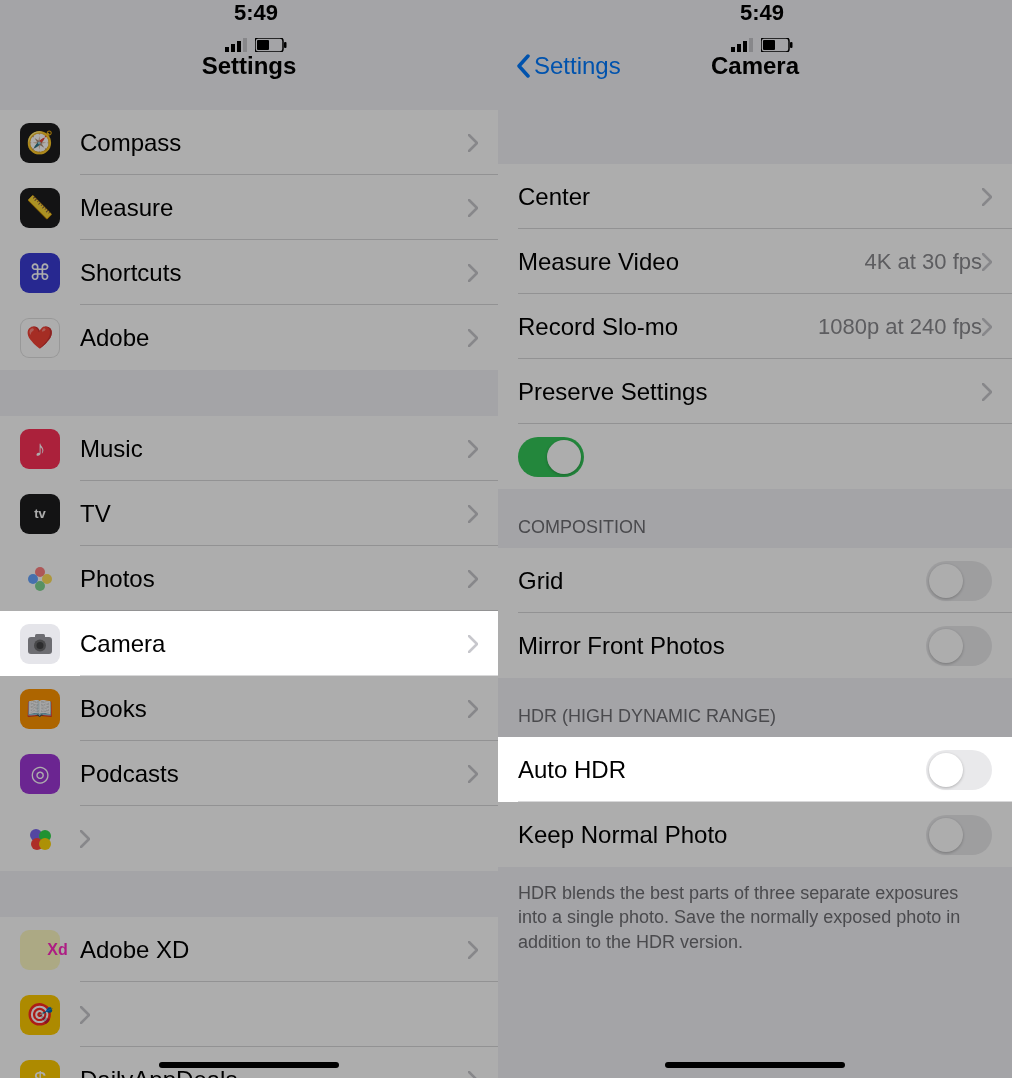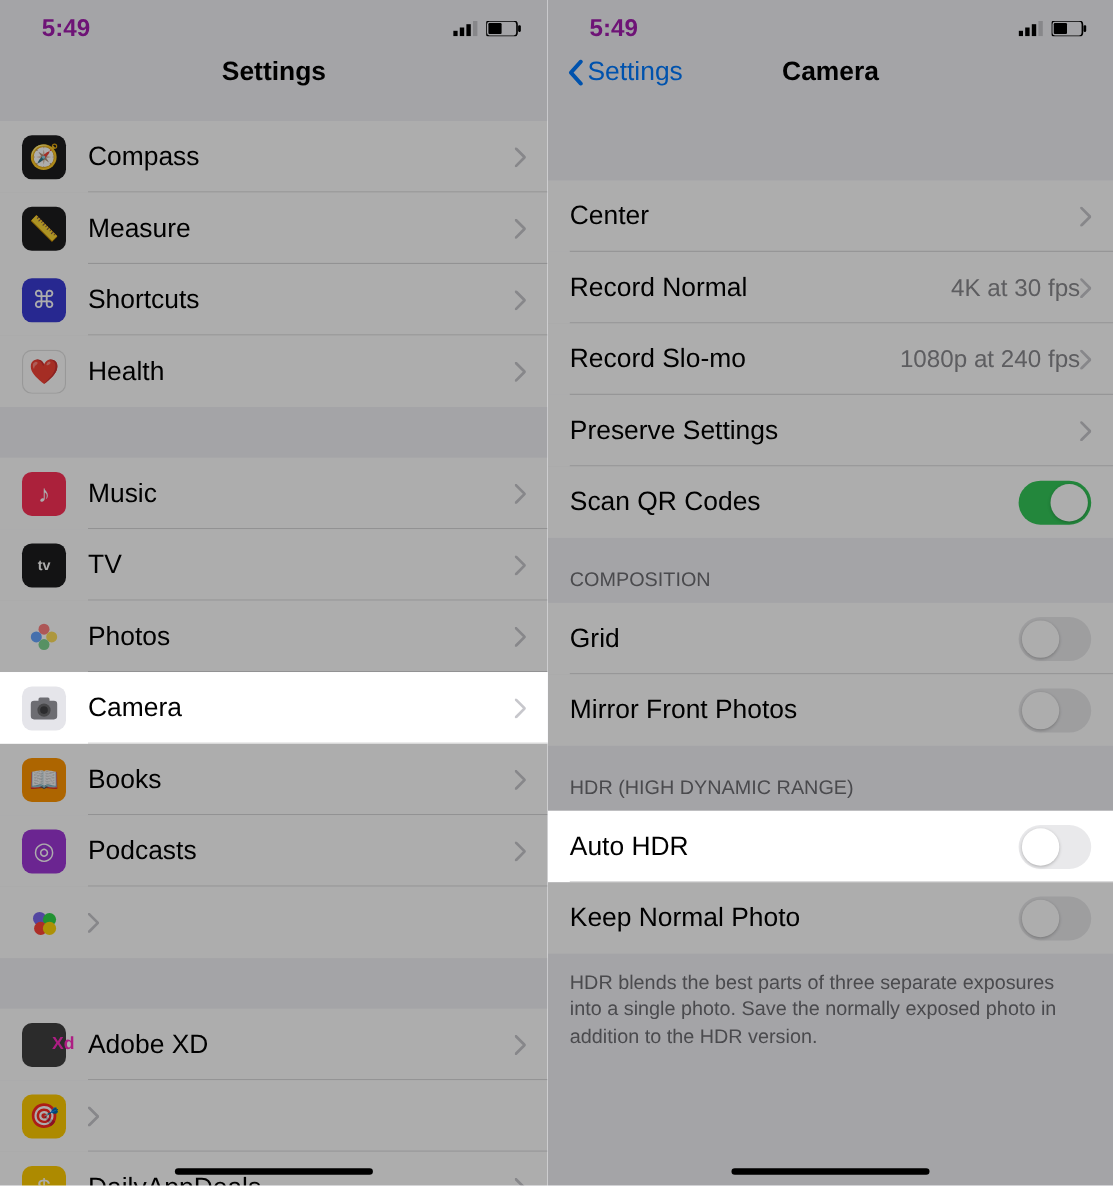--- a/index.html
+++ b/index.html
@@ -23,21 +23,22 @@
 .screen.right { width: 514px; }
 
 .status-bar {
   height: 52px;
   display: flex;
   align-items: center;
   justify-content: space-between;
   padding: 0 24px 0 38px;
   font-weight: 600;
   font-size: 22px;
-  color: #a21caf;
+  color: #000000;
+  flex-direction: column;
 }
 .status-icons { display: flex; align-items: center; gap: 6px; }
 
 .nav {
   height: 58px;
   display: flex;
   justify-content: center;
   position: relative;
 }
 .nav-title { font-size: 24px; font-weight: 600; color: #000; }
@@ -177,21 +178,21 @@
             <polyline points="1,1 9,9 1,17" fill="none" stroke="#c7c7cc" stroke-width="2.5" stroke-linecap="round" stroke-linejoin="round"></polyline>
           </svg>
           <div class="sep"></div>
         </div>
       </div>
       <div class="">
         <div class="row no-sep">
           <div class="app-icon" style="background:#ffffff;box-shadow:inset 0 0 0 1px rgba(0,0,0,0.12);">
             <span>❤️</span>
           </div>
-          <span class="label">Health</span>
+          <span class="label">Adobe</span>
           <svg class="chev" width="10" height="18" viewBox="0 0 10 18">
             <polyline points="1,1 9,9 1,17" fill="none" stroke="#c7c7cc" stroke-width="2.5" stroke-linecap="round" stroke-linejoin="round"></polyline>
           </svg>
         </div>
       </div>
       <div class="section-gap"></div>
       <div class="">
         <div class="row">
           <div class="app-icon" style="background:#fc3158;">
             <span>♪</span>
@@ -284,21 +285,21 @@
             </svg>
           </div>
           <svg class="chev" width="10" height="18" viewBox="0 0 10 18">
             <polyline points="1,1 9,9 1,17" fill="none" stroke="#c7c7cc" stroke-width="2.5" stroke-linecap="round" stroke-linejoin="round"></polyline>
           </svg>
         </div>
       </div>
       <div class="section-gap"></div>
       <div class="">
         <div class="row">
-          <div class="app-icon" style="background:#404040;padding-left:35px;">
+          <div class="app-icon" style="background:#fef9c3;padding-left:35px;">
             <span style="font-size:16px;font-weight:700;color:#ff2bc2;">Xd</span>
           </div>
           <span class="label">Adobe XD</span>
           <svg class="chev" width="10" height="18" viewBox="0 0 10 18">
             <polyline points="1,1 9,9 1,17" fill="none" stroke="#c7c7cc" stroke-width="2.5" stroke-linecap="round" stroke-linejoin="round"></polyline>
           </svg>
           <div class="sep"></div>
         </div>
       </div>
       <div class="">
@@ -360,21 +361,21 @@
   <div class="content" id="right-content">
       <div class="spacer-top"></div>
       <div class="row">
         <span class="label">Center</span>
         <svg class="chev" width="10" height="18" viewBox="0 0 10 18">
           <polyline points="1,1 9,9 1,17" fill="none" stroke="#c7c7cc" stroke-width="2.5" stroke-linecap="round" stroke-linejoin="round"></polyline>
         </svg>
         <div class="sep"></div>
       </div>
       <div class="row">
-        <span class="label">Record Normal</span>
+        <span class="label">Measure Video</span>
         <span class="detail">4K at 30 fps</span>
         <svg class="chev" width="10" height="18" viewBox="0 0 10 18">
           <polyline points="1,1 9,9 1,17" fill="none" stroke="#c7c7cc" stroke-width="2.5" stroke-linecap="round" stroke-linejoin="round"></polyline>
         </svg>
         <div class="sep"></div>
       </div>
       <div class="row">
         <span class="label">Record Slo-mo</span>
         <span class="detail">1080p at 240 fps</span>
         <svg class="chev" width="10" height="18" viewBox="0 0 10 18">
@@ -383,21 +384,20 @@
         <div class="sep"></div>
       </div>
       <div class="row">
         <span class="label">Preserve Settings</span>
         <svg class="chev" width="10" height="18" viewBox="0 0 10 18">
           <polyline points="1,1 9,9 1,17" fill="none" stroke="#c7c7cc" stroke-width="2.5" stroke-linecap="round" stroke-linejoin="round"></polyline>
         </svg>
         <div class="sep"></div>
       </div>
       <div class="row no-sep">
-        <span class="label">Scan QR Codes</span>
         <div class="ios-switch on">
           <div class="knob"></div>
         </div>
       </div>
       <div class="section-header">COMPOSITION</div>
       <div class="row">
         <span class="label">Grid</span>
         <div class="ios-switch">
           <div class="knob"></div>
         </div>

